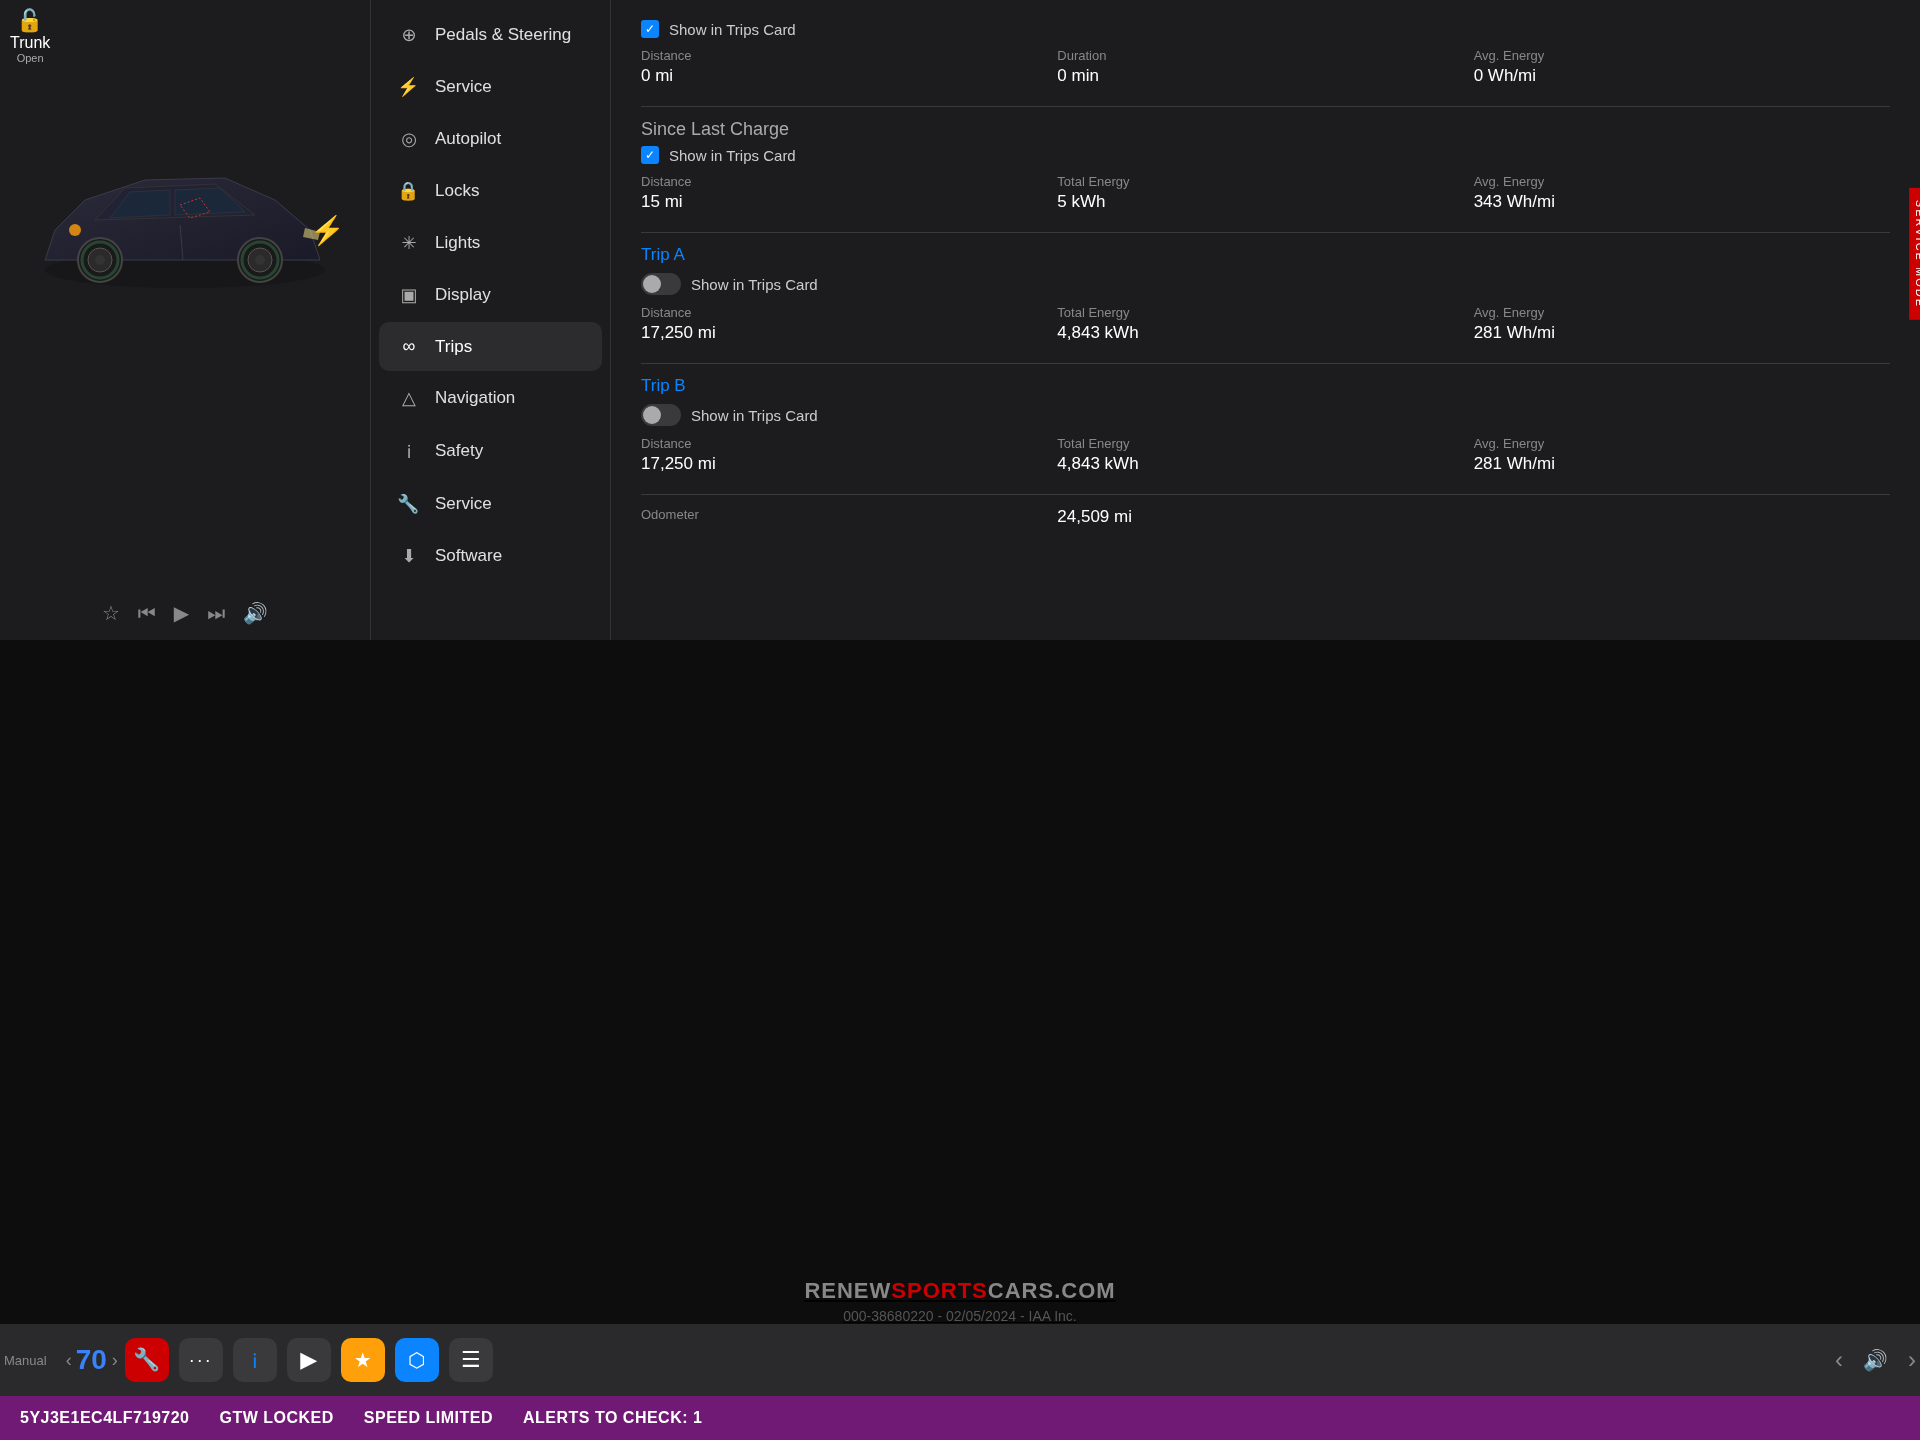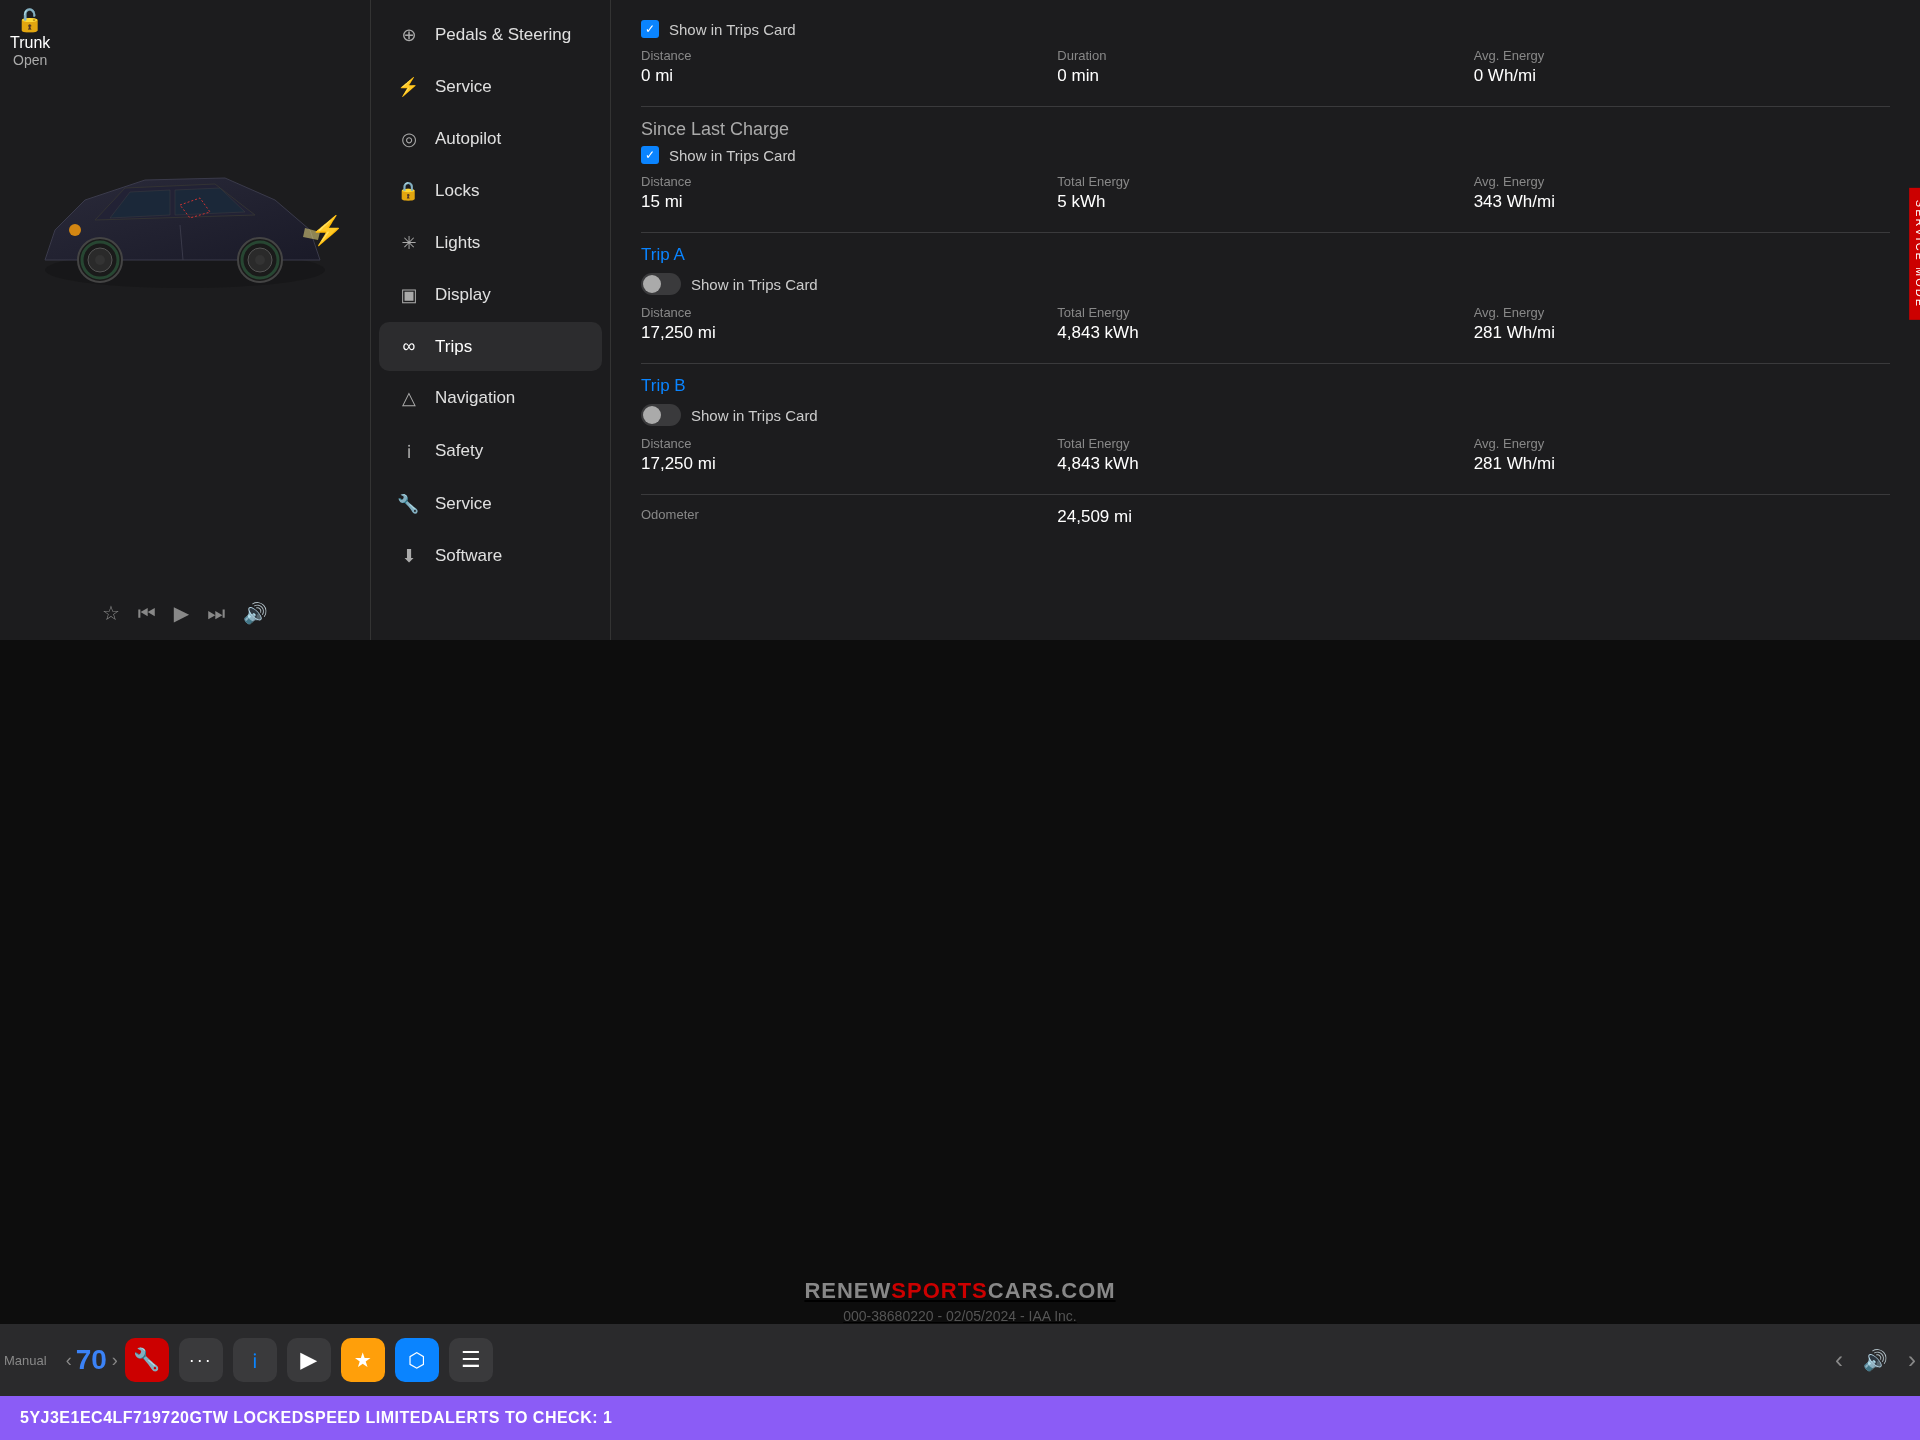--- a/index.html
+++ b/index.html
@@ -55,21 +55,21 @@
       font-size: 22px;
       color: #fff;
     }
     .trunk-label {
       color: #fff;
       font-size: 16px;
       font-weight: 500;
     }
     .trunk-sublabel {
       color: #aaa;
-      font-size: 14px;
+      font-size: 11px;
     }
 
     .car-image-area {
       width: 340px;
       height: 380px;
       margin-top: 30px;
       position: relative;
       display: flex;
       align-items: center;
       justify-content: center;
@@ -252,24 +252,25 @@
       margin: 12px 0;
     }
 
     
     .status-bar {
       position: absolute;
       bottom: 0;
       left: 0;
       width: 1920px;
       height: 44px;
-      background: #8b5cf6;
+      background: #701a75;
       display: flex;
       align-items: center;
       padding: 12px 20px;
+      gap: 30px;
       z-index: 10;
     }
 
     .status-bar-text {
       color: white;
       font-size: 16px;
       font-weight: 600;
       letter-spacing: 0.5px;
     }
 

